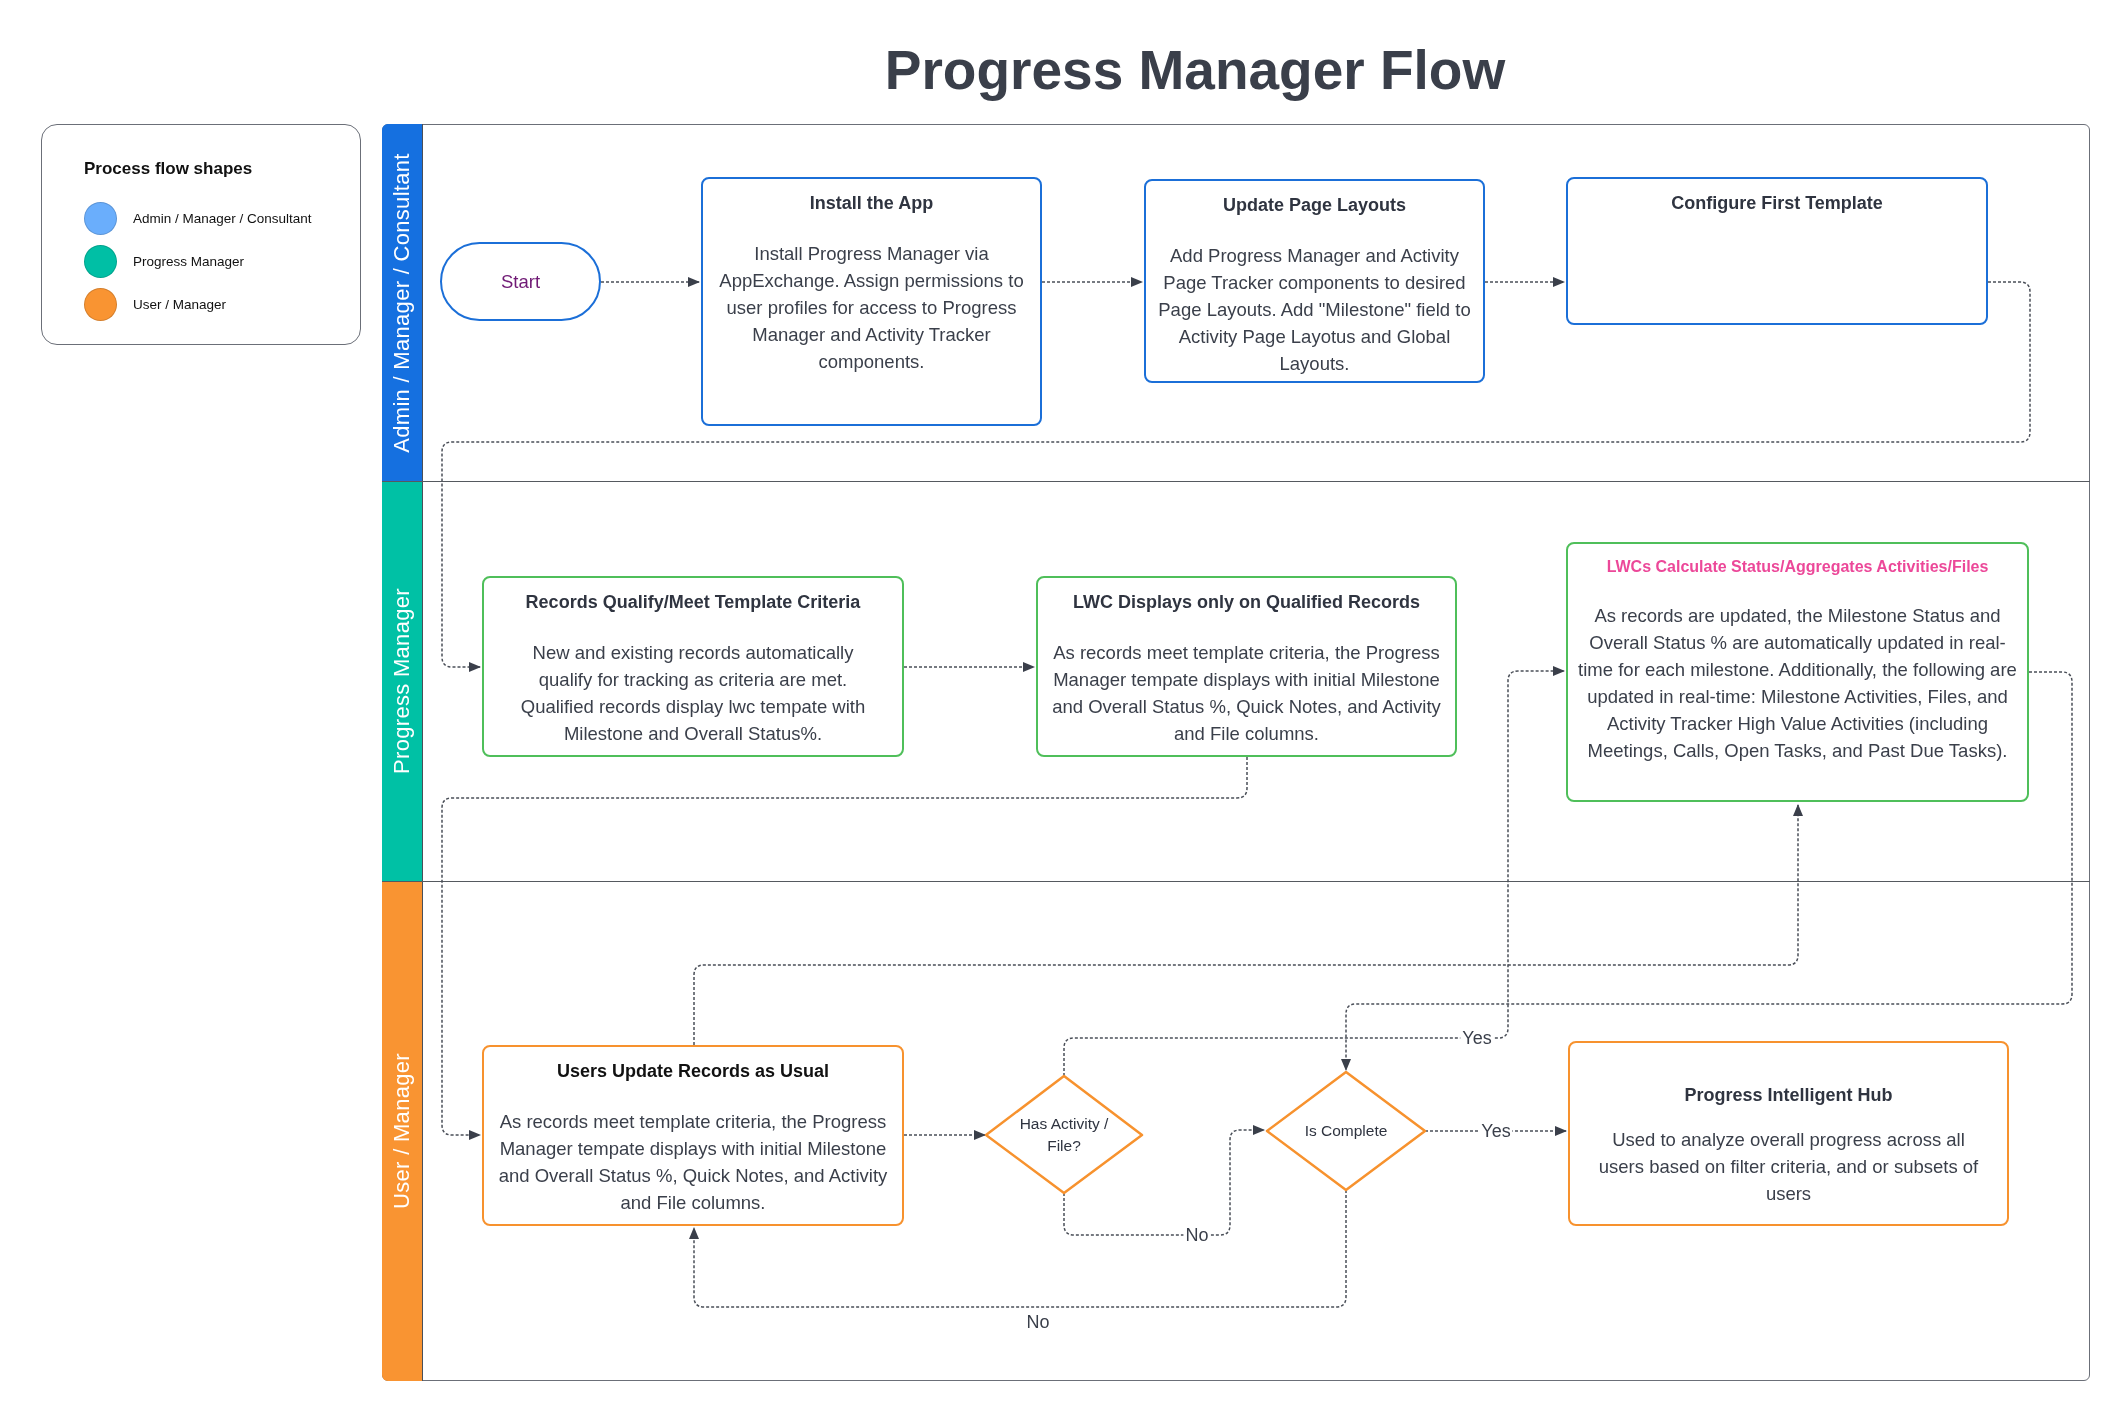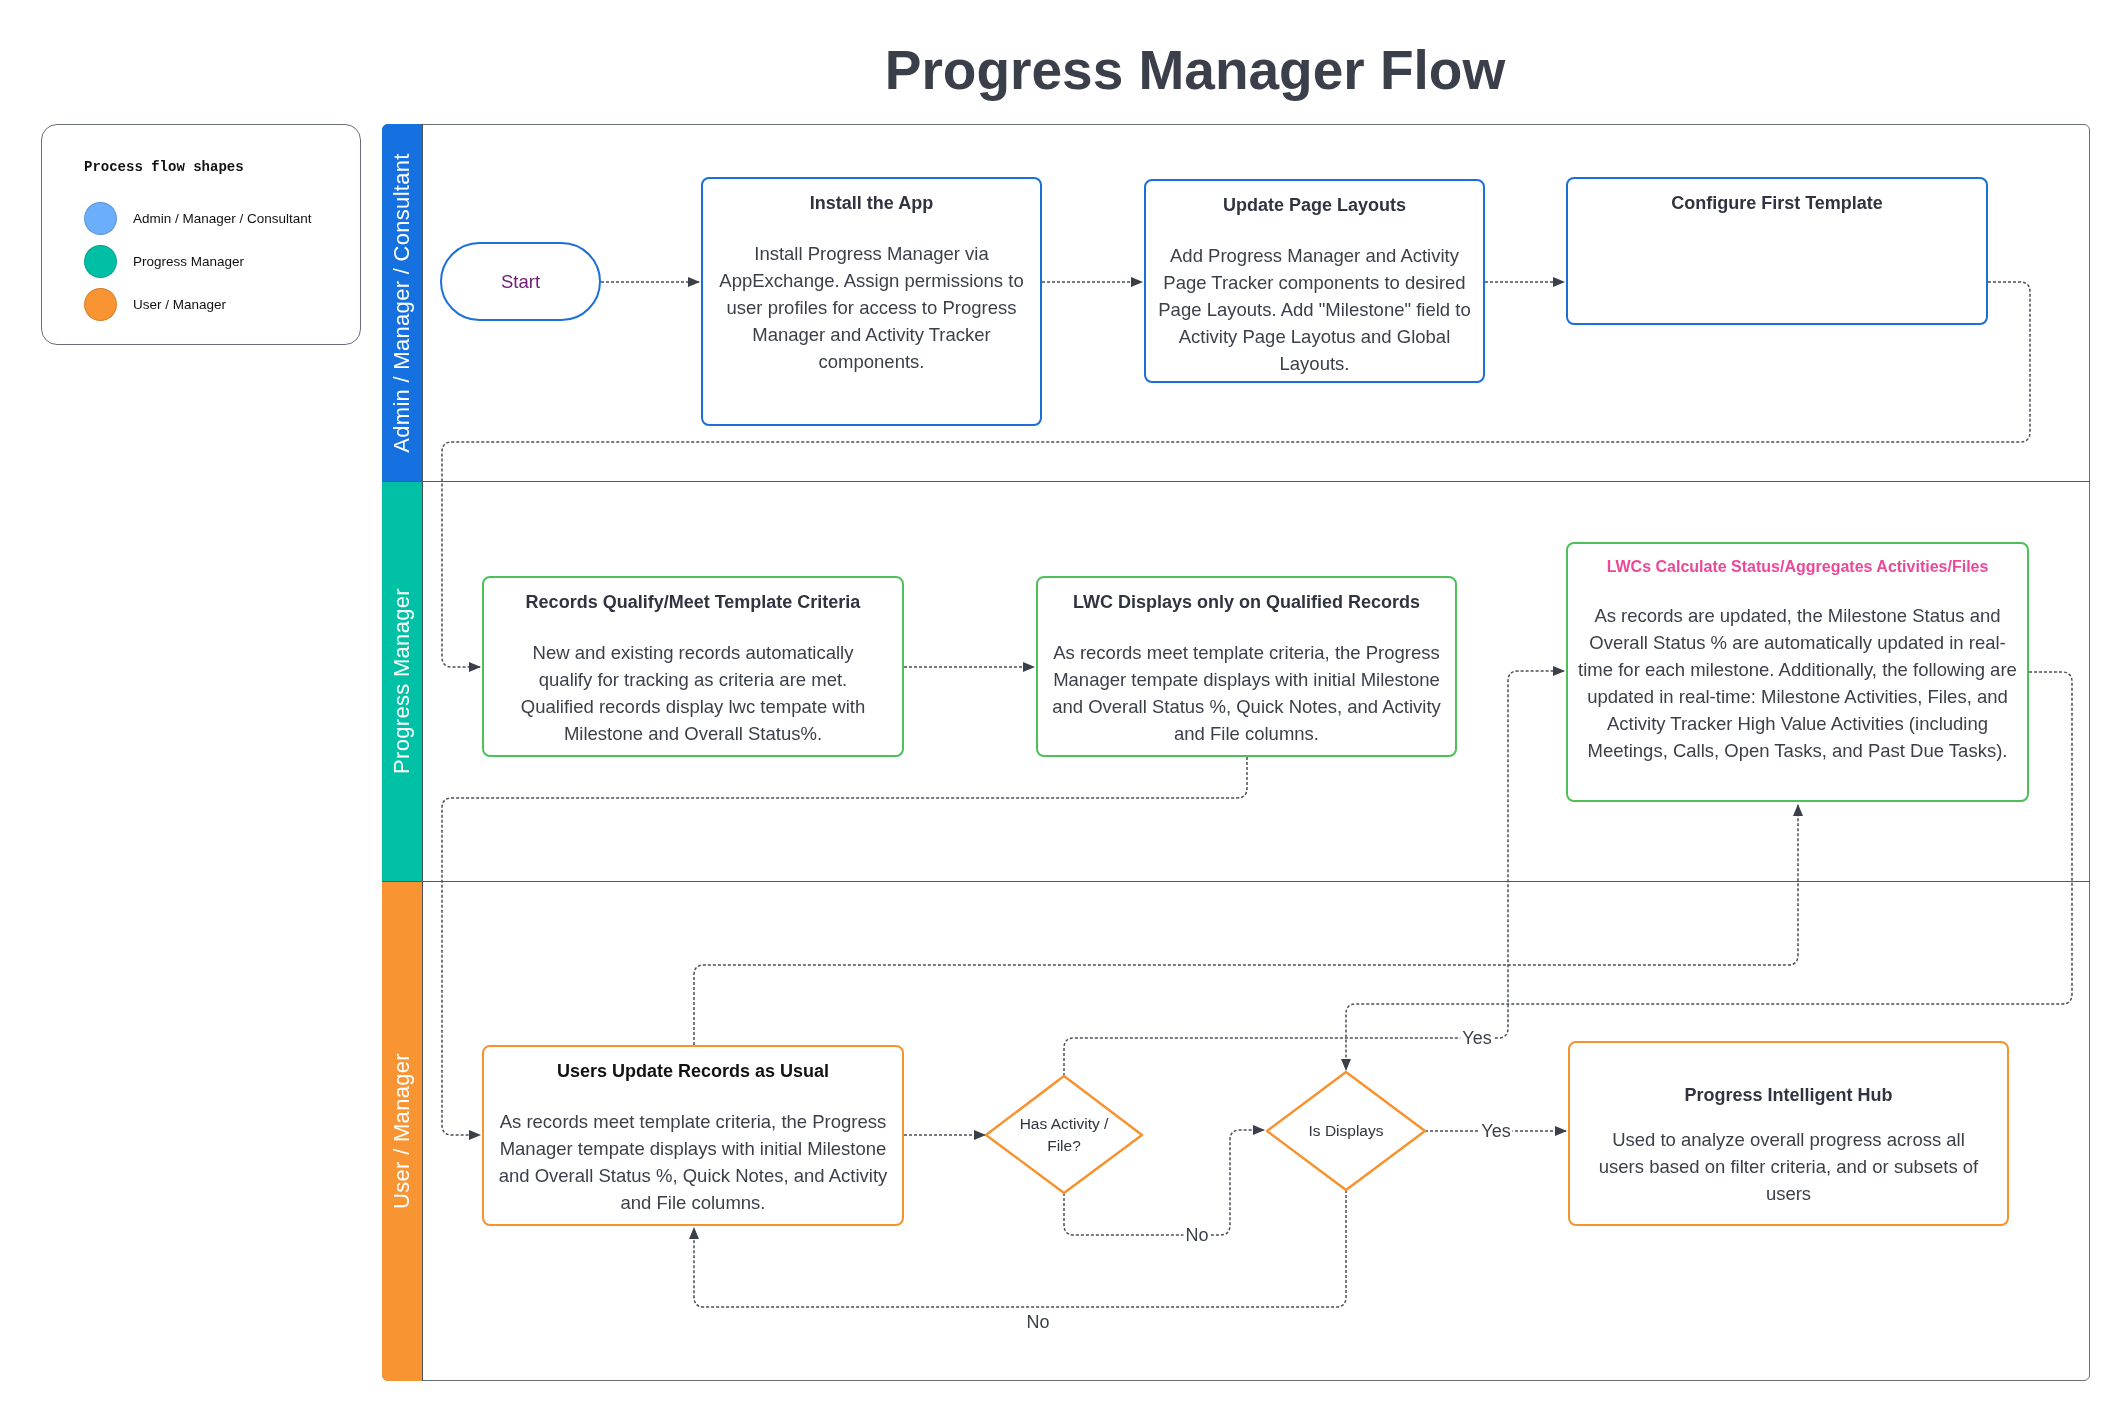--- a/index.html
+++ b/index.html
@@ -2,21 +2,21 @@
 <html><head>
 <meta charset="utf-8">
 <style>
   html, body { margin:0; padding:0; background:#ffffff; }
   body { width:2120px; height:1414px; position:relative; overflow:hidden;
          font-family:"Liberation Sans", sans-serif; color:#3a3f4a; }
   .title { position:absolute; left:0; width:2120px; top:38px; text-align:center;
            font-size:55px; font-weight:bold; color:#3a3f4a; padding-left:270px; box-sizing:border-box; }
   .legend { position:absolute; left:41px; top:124px; width:320px; height:221px;
             border:1.5px solid #6b6f78; border-radius:16px; box-sizing:border-box; background:#fff; }
-  .legend-title { position:absolute; left:42px; top:34px; font-size:14px; font-weight:bold; color:#111;font-family:Liberation Mono, monospace; }
+  .legend-title { position:absolute; left:42px; top:34px; font-size:17px; font-weight:bold; color:#111; }
   .legend-item { position:absolute; left:42px; height:34px; display:flex; align-items:center; }
   .legend-dot { width:33px; height:33px; border-radius:50%; box-sizing:border-box; border:1px solid rgba(0,0,0,0.15); }
   .legend-label { margin-left:16px; font-size:13.5px; color:#111; }
   .frame { position:absolute; left:382px; top:124px; width:1708px; height:1257px;
            border:1.5px solid #6b6f78; border-radius:6px; box-sizing:border-box; }
   .lane-strip { position:absolute; left:382px; width:41px; box-sizing:border-box;
                 border-right:1.5px solid #4a4f58; }
   .lane-strip span { position:absolute; left:50%; top:50%; white-space:nowrap;
                      transform:translate(-50%,-50%) rotate(-90deg); color:#fff; font-size:22px; letter-spacing:0.3px; }
   .lane-divider { position:absolute; left:382px; width:1708px; height:0; border-top:1.5px solid #55595f; }
@@ -144,18 +144,18 @@
   <div class="bt" style="color:#ec4899;font-size:16px;">LWCs Calculate Status/Aggregates Activities/Files</div>
   <div class="bd">As records are updated, the Milestone Status and Overall Status % are automatically updated in real-time for each milestone. Additionally, the following are updated in real-time:  Milestone Activities, Files, and Activity Tracker High Value Activities (including Meetings, Calls, Open Tasks, and Past Due Tasks).</div>
 </div>
 
 <div class="box orange" style="left:482px;top:1045px;width:422px;height:181px;">
   <div class="bt" style="color:#111;">Users Update Records as Usual</div>
   <div class="bd">As records meet template criteria, the Progress Manager tempate displays with initial Milestone and Overall Status %, Quick Notes, and Activity and File columns.</div>
 </div>
 
 <div class="diamond-label" style="left:1064px;top:1135px;width:110px;">Has Activity / File?</div>
-<div class="diamond-label" style="left:1346px;top:1131px;width:110px;">Is Displays</div>
+<div class="diamond-label" style="left:1346px;top:1131px;width:110px;">Is Complete</div>
 
 <div class="box orange" style="left:1568px;top:1041px;width:441px;height:185px;">
   <div class="bt" style="margin-top:30px;">Progress Intelligent Hub</div>
   <div class="bd" style="margin-top:20px;padding:0 8px;">Used to analyze overall progress across all users based on filter criteria, and or subsets of users</div>
 </div>
 
 </body></html>

